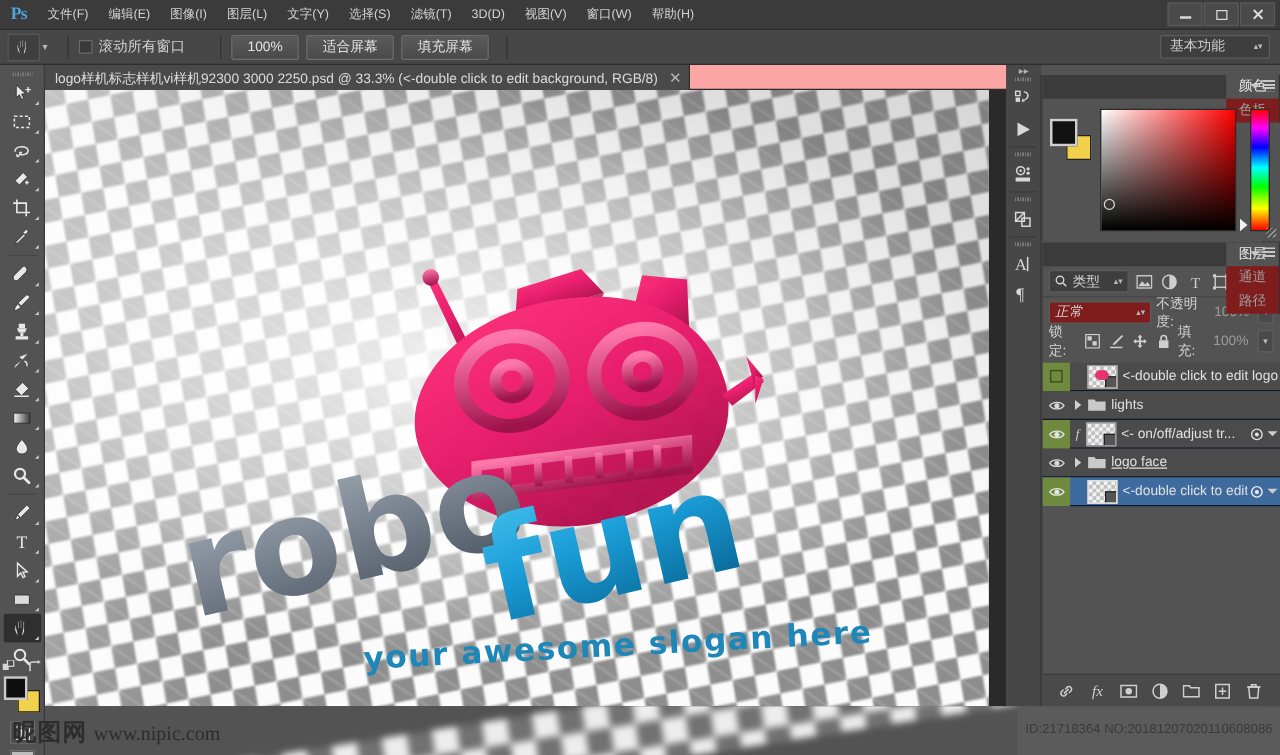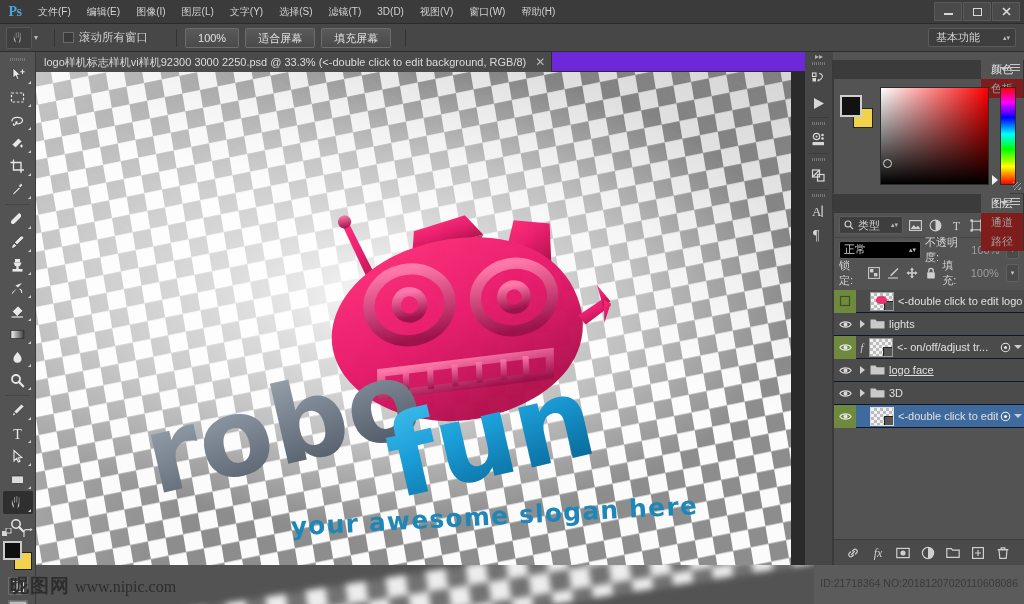--- a/index.html
+++ b/index.html
@@ -110,21 +110,21 @@
     display: flex; align-items: center; justify-content: center;
   }
   #screenmode {
     width: 20px; height: 16px; margin: 5px auto 0;
     border: 1px solid #6d6d6d; background: #4a4a4a;
   }
 
   
   #doctab-bar {
     position: absolute; left: 36px; top: 52px; width: 769px; height: 20px;
-    background: #6d28d9; border-bottom: 1px solid #2b2b2b;
+    background: #fca5a5; border-bottom: 1px solid #2b2b2b;
   }
   #doctab {
     position: absolute; left: 0; top: 0; height: 20px;
     background: #4a4a4a; border-right: 1px solid #2e2e2e;
     display: flex; align-items: center; padding: 0 6px 0 8px;
     font-size: 11px; color: #dcdcdc; white-space: nowrap;
   }
   #doctab-close { margin-left: 9px; font-size: 12px; color: #b8b8b8; line-height: 1; }
 
   
@@ -260,22 +260,22 @@
     font-size: 11px; color: #d0d0d0;
   }
   #lp-type .ar { margin-left:auto; font-size:7px; color:#b6b6b6; }
   .lp-ficon { width: 17px; height: 18px; display:flex; align-items:center; justify-content:center; }
   #lp-toggle { width: 10px; height: 18px; background: #3e3e3e; border: 1px solid #5b5b5b; border-radius:2px; margin-left:auto; }
   .lp-row {
     height: 23px; display: flex; align-items: center; padding: 0 5px;
     font-size: 11px; color: #d6d6d6; gap: 4px;
   }
   .lp-select {
-    height: 18px; background: #000000; border: 1px solid #5b5b5b; border-radius: 2px;
-    display: flex; align-items: center; padding: 0 4px; font-size: 11px; color: #d2d2d2;
+    height: 18px; background: #7f1d1d; border: 1px solid #5b5b5b; border-radius: 2px;
+    display: flex; align-items: center; padding: 0 4px; font-size: 11px; color: #d2d2d2; font-style: italic;
   }
   .lp-select .ar { margin-left: auto; font-size: 7px; color: #b6b6b6; }
   .lp-num {
     height: 18px; min-width: 32px; padding: 0 3px; font-size: 11px; color: #9d9d9d;
     display: flex; align-items: center; justify-content: flex-end;
   }
   .lp-numbtn { width:14px; height:18px; background:#4a4a4a; border:1px solid #606060;
     border-radius:2px; display:flex; align-items:center; justify-content:center; font-size:7px; color:#c2c2c2; }
   .lock-icon { width: 16px; height: 18px; display:flex; align-items:center; justify-content:center; }
 
@@ -937,37 +937,20 @@
             <i class="tri"></i>
           </div>
         <div class="lr-folder">
           <svg width="15" height="12" viewBox="0 0 15 12">
               <path d="M0.5 1.5 L5.5 1.5 L6.8 3.2 L14.5 3.2 L14.5 10.5 L0.5 10.5 Z" fill="#c9c9c9"></path>
             </svg>
         </div>
         <div class="lr-name underline">logo face</div>
       </div>
 
-      <div class="layer-row">
-        <div class="lr-eye">
-          <svg width="13" height="9" viewBox="0 0 13 9">
-              <path d="M0.8 4.5 C3 1 10 1 12.2 4.5 C10 8 3 8 0.8 4.5 Z" fill="none" stroke="#d8d8d8" stroke-width="1.1"></path>
-              <circle cx="6.5" cy="4.5" r="2" fill="#d8d8d8"></circle>
-            </svg>
-        </div>
-        <div class="lr-expand">
-            <i class="tri"></i>
-          </div>
-        <div class="lr-folder">
-          <svg width="15" height="12" viewBox="0 0 15 12">
-              <path d="M0.5 1.5 L5.5 1.5 L6.8 3.2 L14.5 3.2 L14.5 10.5 L0.5 10.5 Z" fill="#c9c9c9"></path>
-            </svg>
-        </div>
-        <div class="lr-name">3D</div>
-      </div>
 
 
       <div class="layer-row sel">
         <div class="lr-eye grn">
           <svg width="13" height="9" viewBox="0 0 13 9">
               <path d="M0.8 4.5 C3 1 10 1 12.2 4.5 C10 8 3 8 0.8 4.5 Z" fill="none" stroke="#e4e4e4" stroke-width="1.1"></path>
               <circle cx="6.5" cy="4.5" r="2" fill="#e4e4e4"></circle>
             </svg>
         </div>
         <div class="lr-expand"></div>

